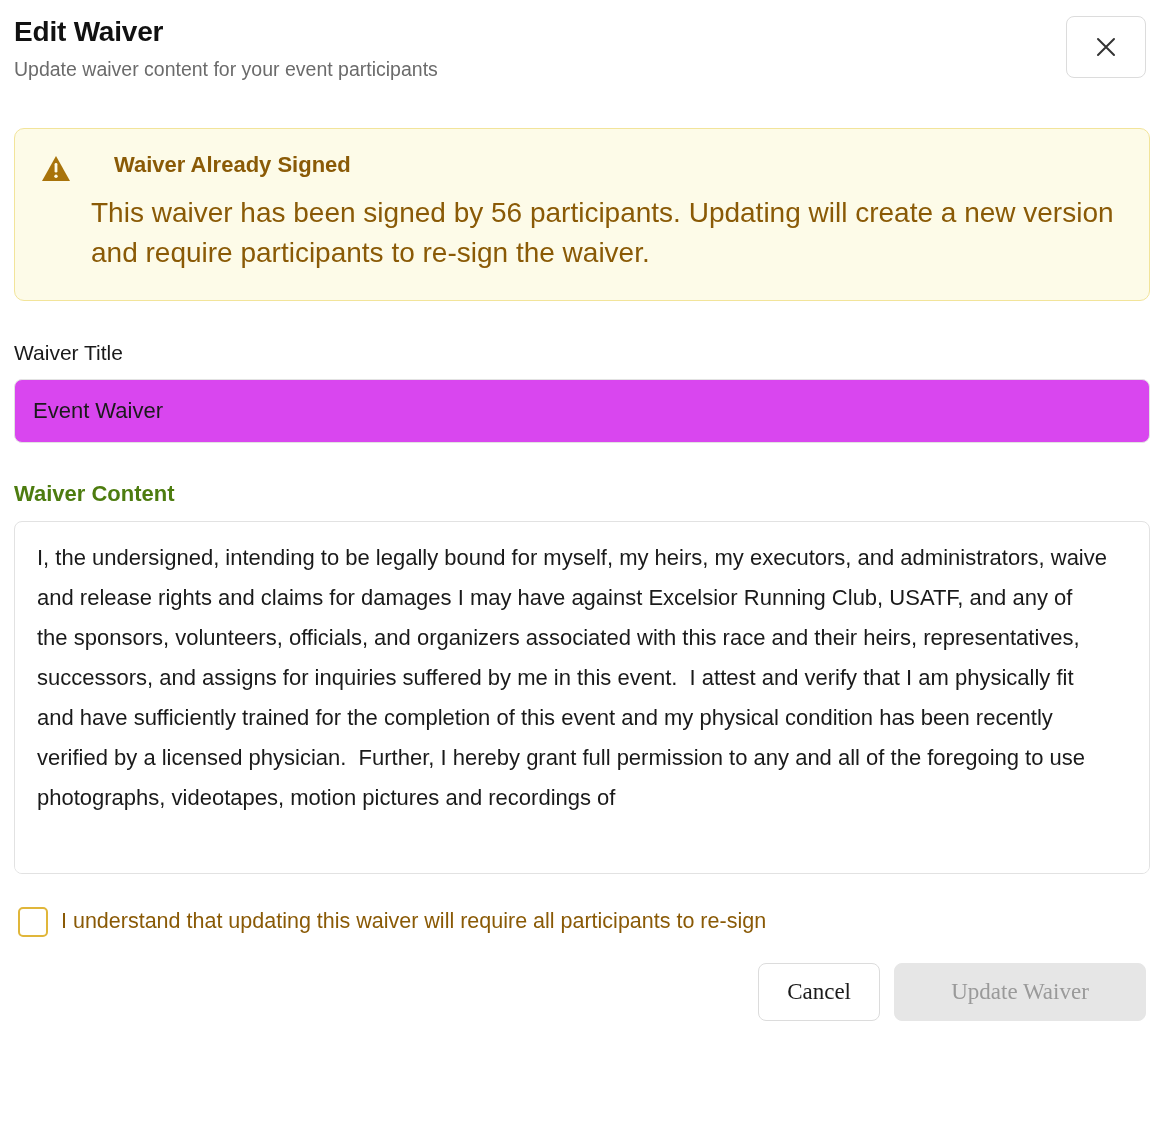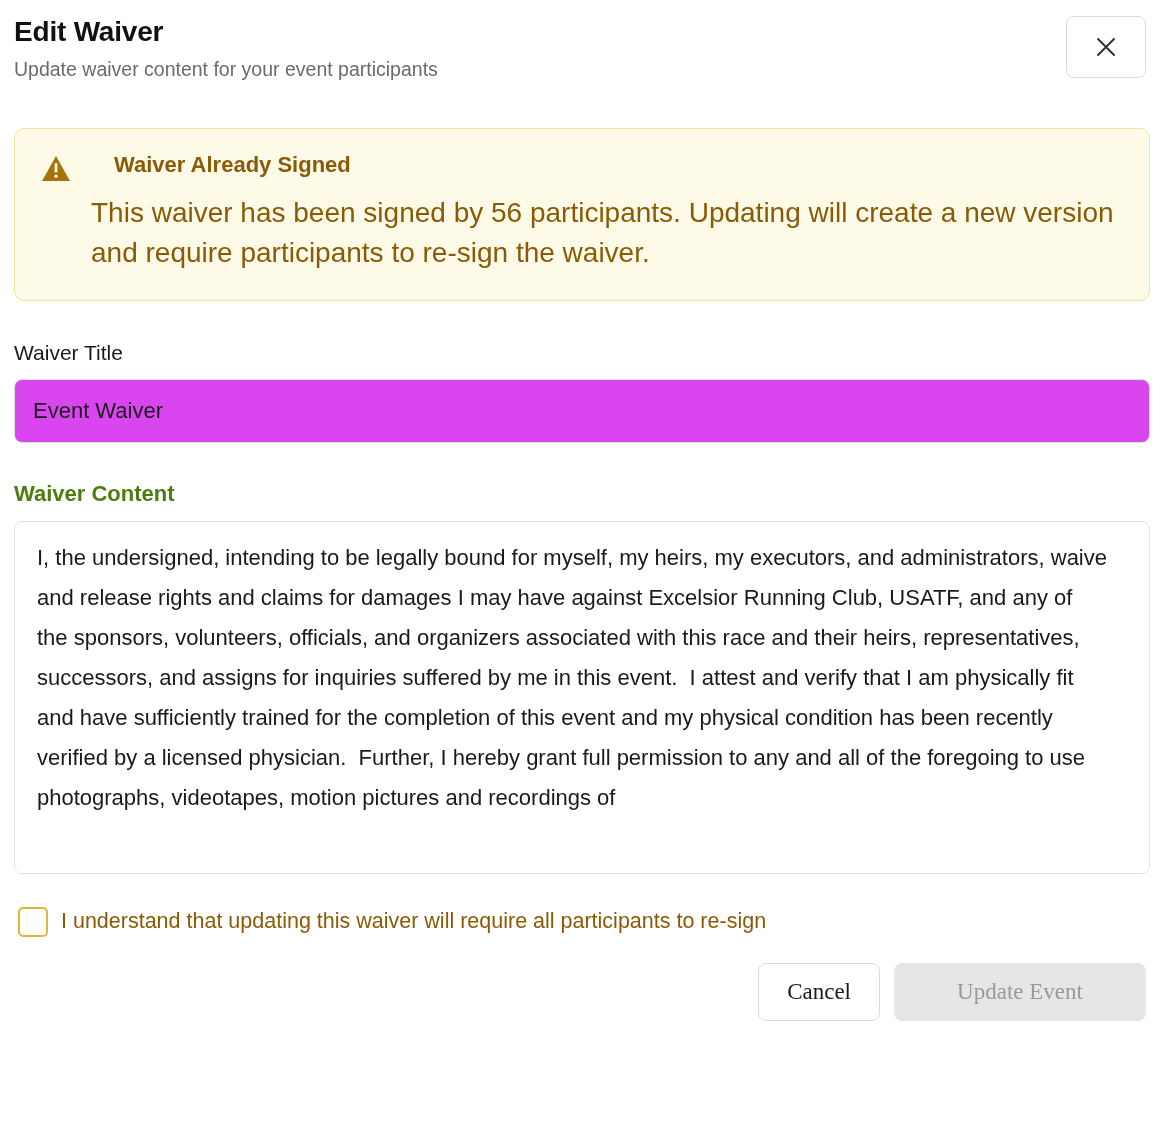--- a/index.html
+++ b/index.html
@@ -240,16 +240,16 @@
     <div class="content-fade"></div>
   </div>
 
   <div class="check-row">
     <div class="checkbox"></div>
     <div class="check-label">I understand that updating this waiver will require all participants to re-sign</div>
   </div>
 
   <div class="footer">
     <button class="btn btn-cancel">Cancel</button>
-    <button class="btn btn-primary">Update Event</button>
+    <button class="btn btn-primary">Update Waiver</button>
   </div>
 
 </div>
 
 </body></html>

